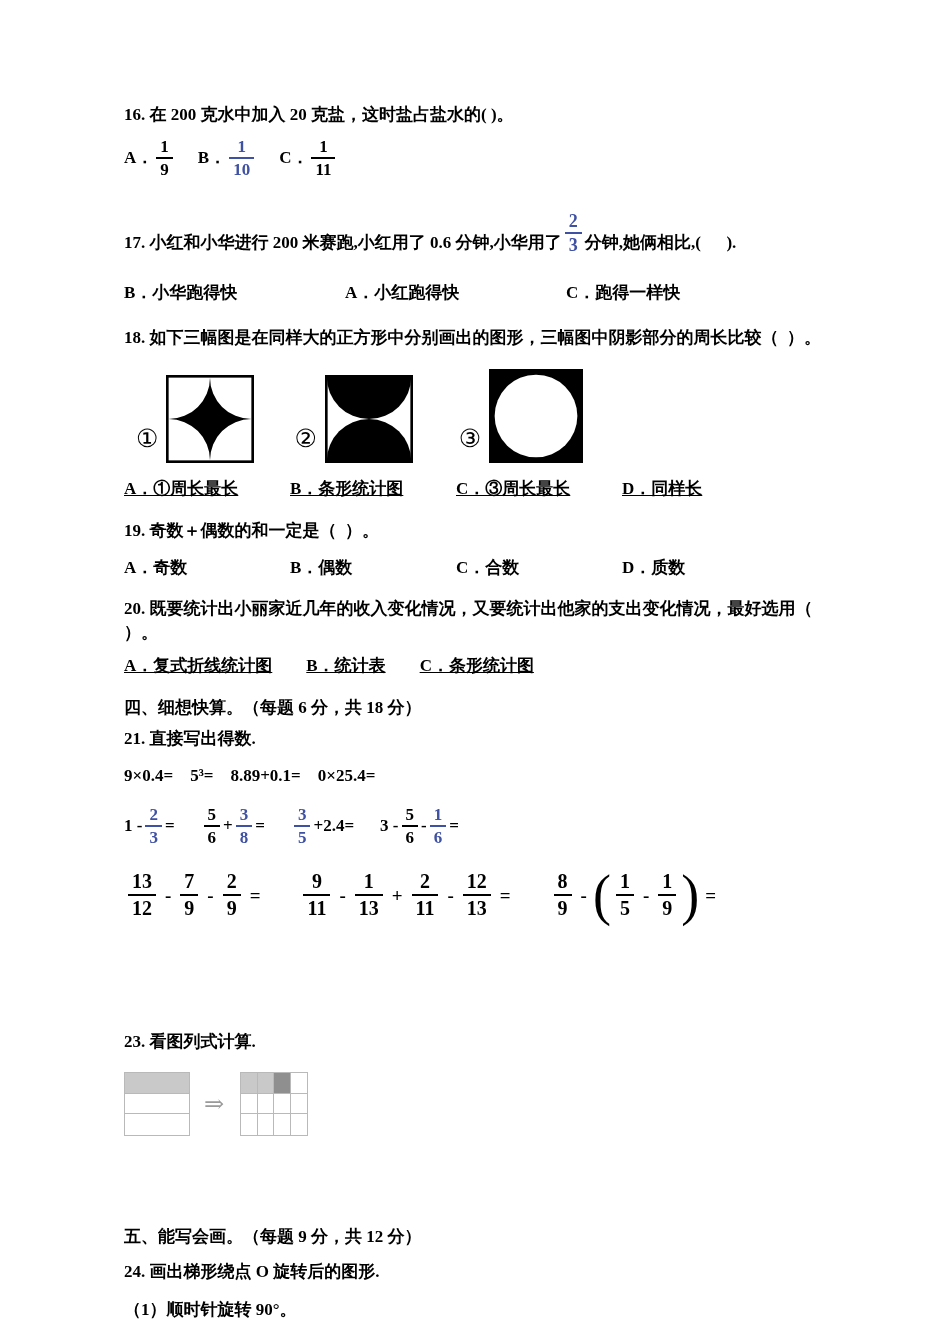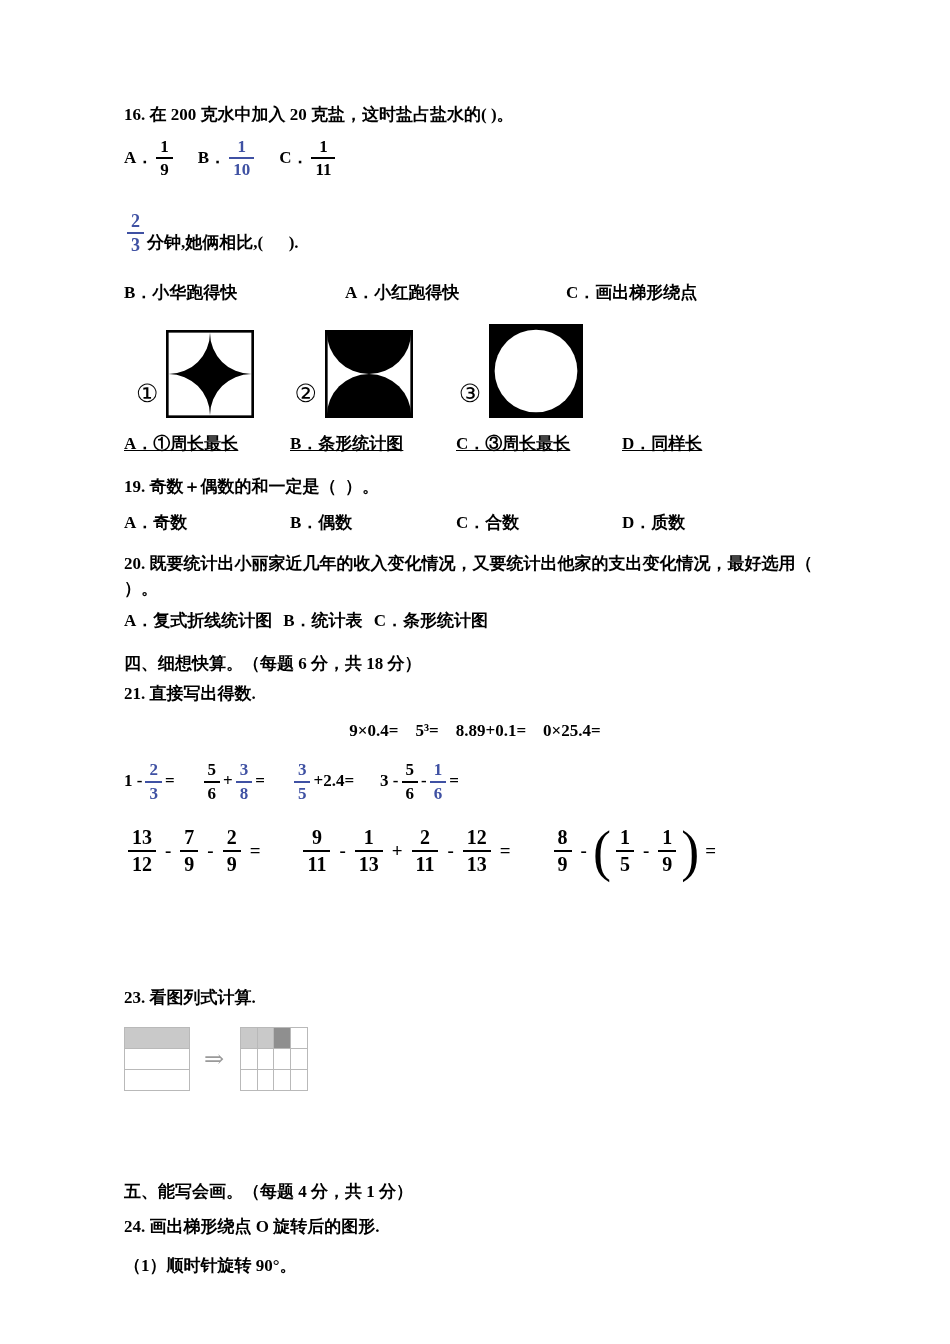--- a/index.html
+++ b/index.html
@@ -16,21 +16,21 @@
   
   .opt-row { display:flex; align-items:center; }
   .opt-row .opt { display:inline-flex; align-items:center; }
   .opts-q16 { gap:22px; margin-top:10px; margin-bottom:14px; }
   .opts-q17 { margin-top:26px; margin-bottom:10px; }
   .opts-q17 .opt { width:221px; }
   .opts-q18 { margin-top:14px; margin-bottom:10px;text-decoration:underline; }
   .opts-q18 .opt { width:166px; }
   .opts-q19 { margin-top:12px; margin-bottom:10px;align-items:center; }
   .opts-q19 .opt { width:166px; }
-  .opts-q20 { gap:11px; margin-top:8px; margin-bottom:12px; }
+  .opts-q20 { gap:34px; margin-top:8px; margin-bottom:12px;text-decoration:underline; }
 
   
   .frac { display:inline-block; vertical-align:middle; text-align:center; line-height:1; margin:0 3px; }
   .frac .num { display:block; padding:0 4px 2px 4px; line-height:1.05; }
   .frac .den { display:block; border-top:2px solid currentColor; padding:2px 4px 0 4px; line-height:1.05; }
   .frac.blue { color:var(--blue_fraction); }
   .frac.raised { vertical-align:10px; font-size:18px; }
   .bigexpr { display:flex; align-items:center; margin-top:14px; margin-bottom:8px; min-height:62px; }
   .bigexpr .frac { font-size:20px; margin:0 4px; }
   .bigexpr .op { font-size:19px; margin:0 5px; }
@@ -41,21 +41,21 @@
   .q17-line { margin-top:22px; margin-bottom:6px; min-height:54px; display:flex; align-items:flex-end; flex-wrap:wrap; }
   .q17-line .txt { white-space:pre; }
 
   
   .figrow { display:flex; align-items:flex-end; margin:16px 0 14px 12px; height:96px; }
   .figlabel { font-size:25px; font-weight:400; margin:0 8px 12px 0; line-height:1; }
   .figsvg { display:block; }
   .figgap1 { width:40px; } .figgap2 { width:46px; }
 
   
-  .calc-row1 { display:flex; gap:17px; margin-top:12px;justify-content:center; }
+  .calc-row1 { display:flex; gap:17px; margin-top:12px; }
   .calc-row2 { display:flex; align-items:center; gap:26px; margin-top:14px; min-height:48px; }
   .calc-row2 .piece { display:inline-flex; align-items:center; }
 
   
   .sect { margin-top:18px; margin-bottom:6px; }
 
   
   .q23fig { display:flex; align-items:center; margin:16px 0 0 0; height:66px; }
   .stripbox { width:64px; height:62px; border:1px solid var(--grid_line); display:grid; grid-template-rows:1fr 1fr 1fr; }
   .stripbox .row { border-bottom:1px solid var(--grid_line); }
@@ -102,32 +102,34 @@
     <span class="opt">
       <span>C．</span>
       <span class="frac">
           <span class="num">1</span>
           <span class="den">11</span>
         </span>
     </span>
   </div>
 
   <div class="q17-line">
+    <span class="txt">17. 小红和小华进行 200 米赛跑,小红用了 0.6 分钟,小华用了</span>
     <span class="frac blue raised">
         <span class="num">2</span>
         <span class="den">3</span>
       </span>
     <span class="txt">分钟,她俩相比,(      ).</span>
   </div>
   <div class="opt-row opts-q17">
     <span class="opt">B．小华跑得快</span>
     <span class="opt">A．小红跑得快</span>
-    <span class="opt">C．画出梯形绕点</span>
-  </div>
-
+    <span class="opt">C．跑得一样快</span>
+  </div>
+
+  <p class="qtext mt-q18">18. 如下三幅图是在同样大的正方形中分别画出的图形，三幅图中阴影部分的周长比较（  ）。</p>
   <div class="figrow">
     <span class="figlabel">①</span>
     <svg class="figsvg" width="88" height="88" viewBox="0 0 100 100">
       <rect x="1.5" y="1.5" width="97" height="97" fill="#ffffff" stroke="#000" stroke-width="3"></rect>
       <path d="M50,3 A47,47 0 0 0 97,50 A47,47 0 0 0 50,97 A47,47 0 0 0 3,50 A47,47 0 0 0 50,3 Z" fill="#000"></path>
     </svg>
     <span class="figgap1"></span>
     <span class="figlabel">②</span>
     <svg class="figsvg" width="88" height="88" viewBox="0 0 100 100">
       <rect x="1.5" y="1.5" width="97" height="97" fill="#ffffff" stroke="#000" stroke-width="3"></rect>
@@ -295,18 +297,18 @@
       </div>
       <div class="grow">
         <div class="cell"></div>
         <div class="cell"></div>
         <div class="cell"></div>
         <div class="cell"></div>
       </div>
     </div>
   </div>
 
-  <p class="qtext mt-sec5">五、能写会画。（每题 4 分，共 1 分）</p>
+  <p class="qtext mt-sec5">五、能写会画。（每题 9 分，共 12 分）</p>
 
   <p class="qtext mt-q24">24. 画出梯形绕点 O 旋转后的图形.</p>
   <p class="qtext mt-q24s">（1）顺时针旋转 90°。</p>
 
 </div>
 
 </body></html>

